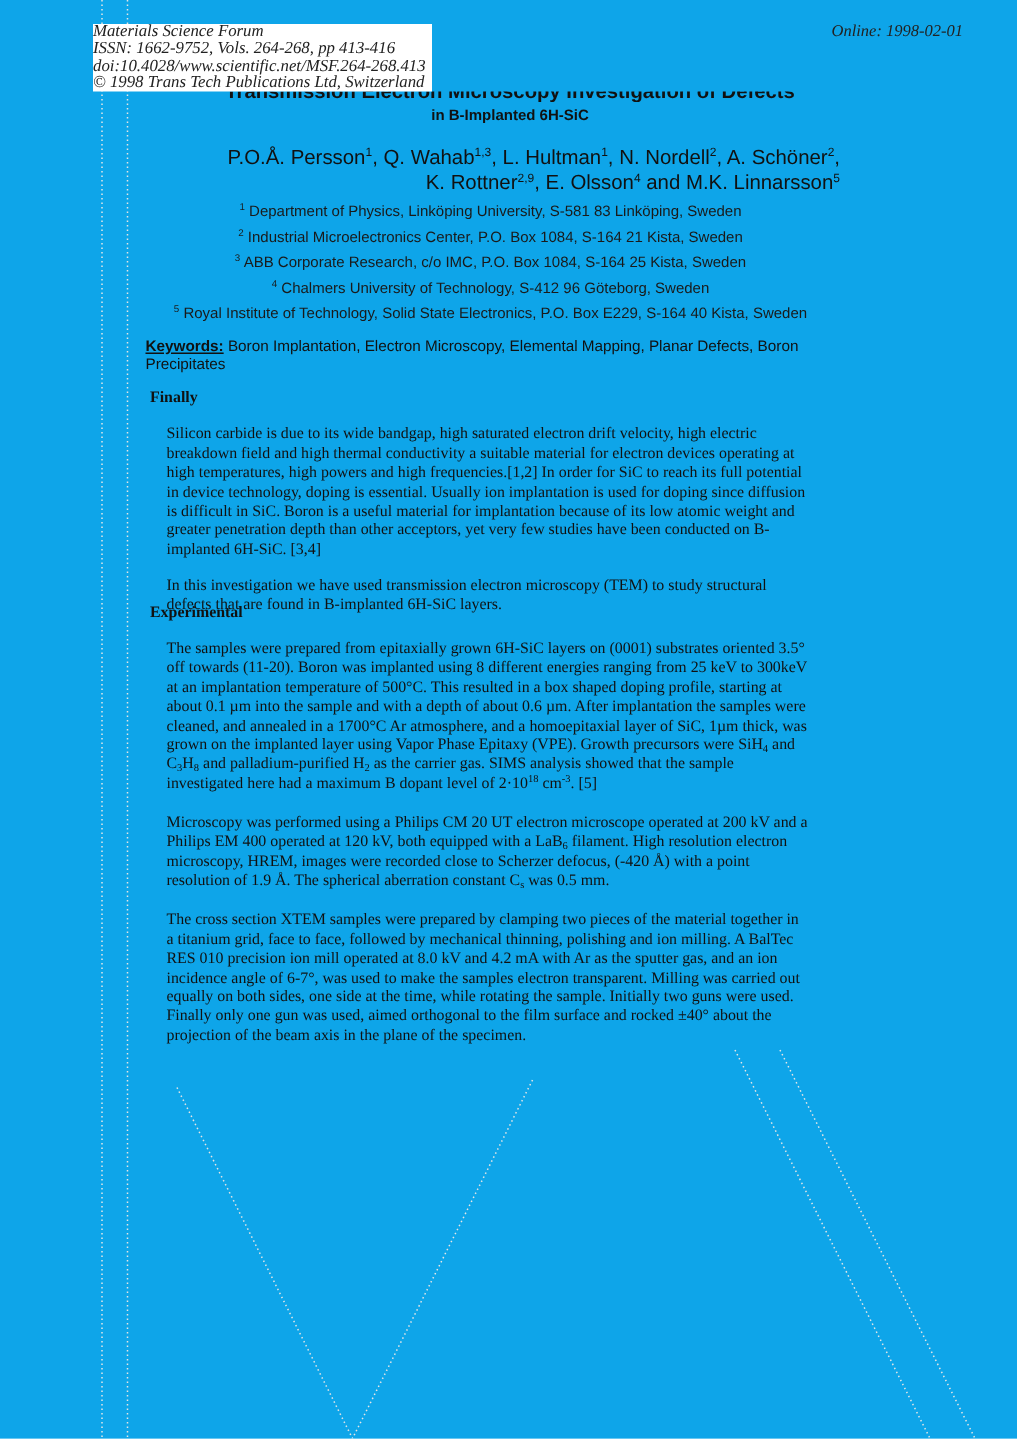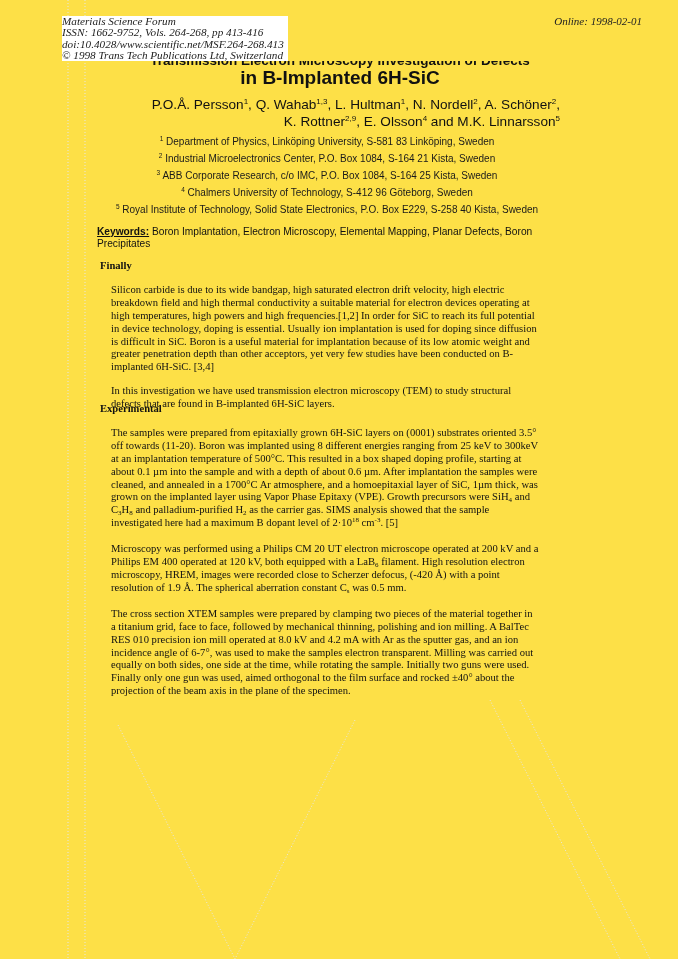--- a/index.html
+++ b/index.html
@@ -1,17 +1,17 @@
 <!DOCTYPE html>
 <html><head>
   <meta charset="utf-8">
   <style>
     html, body { margin: 0; padding: 0; background: #ffffff; }
     body { width: 678px; height: 959px; position: relative; overflow: hidden; color: #111; }
-    .page { position: absolute; left: 0; top: 0; width: 678px; height: 959px; background: #fde047; }
+    .page { position: absolute; left: 0; top: 0; width: 678px; height: 959px; background: #0ea5e9; }
 
     .header-left {
       position: absolute; left: 62px; top: 16px;
       font-family: "Liberation Serif", serif; font-style: italic;
       font-size: 11.2px; line-height: 11.3px; color: #222; z-index: 3;
       background: #fff; padding-right: 4px;
     }
     .header-left div { white-space: nowrap; }
     .header-right {
       position: absolute; right: 36px; top: 16px;
@@ -24,21 +24,21 @@
       overflow: hidden; z-index: 2;
     }
     .title-clip .t1 {
       position: absolute; left: 0; width: 440px; top: -8px;
       text-align: center; font-family: "Liberation Sans", sans-serif;
       font-weight: bold; font-size: 13.5px; white-space: nowrap;
     }
     .title2 {
       position: absolute; left: 120px; top: 70px; width: 440px;
       text-align: center; font-family: "Liberation Sans", sans-serif;
-      font-weight: bold; font-size: 19px; line-height: 16px;
+      font-weight: bold; font-size: 10px; line-height: 16px;
     }
 
     .authors {
       position: absolute; left: 100px; top: 96px; width: 460px;
       text-align: right; font-family: "Liberation Sans", sans-serif;
       font-size: 13.6px; line-height: 17px;
     }
     .authors sup { font-size: 8px; vertical-align: 5px; line-height: 0; }
 
     .affils {
@@ -104,21 +104,21 @@
     <span>K. Rottner</span><sup>2,9</sup><span>, </span>
     <span>E. Olsson</span><sup>4</sup><span> and </span>
     <span>M.K. Linnarsson</span><sup>5</sup>
   </div>
 
   <div class="affils">
     <div><sup>1</sup> <span>Department of Physics, Linköping University, S-581 83 Linköping, Sweden</span></div>
     <div><sup>2</sup> <span>Industrial Microelectronics Center, P.O. Box 1084, S-164 21 Kista, Sweden</span></div>
     <div><sup>3</sup> <span>ABB Corporate Research, c/o IMC, P.O. Box 1084, S-164 25 Kista, Sweden</span></div>
     <div><sup>4</sup> <span>Chalmers University of Technology, S-412 96 Göteborg, Sweden</span></div>
-    <div style="white-space:nowrap;margin-left:-10px;margin-right:-10px;"><sup>5</sup> <span>Royal Institute of Technology, Solid State Electronics, P.O. Box E229, S-258 40 Kista, Sweden</span></div>
+    <div style="white-space:nowrap;margin-left:-10px;margin-right:-10px;"><sup>5</sup> <span>Royal Institute of Technology, Solid State Electronics, P.O. Box E229, S-164 40 Kista, Sweden</span></div>
   </div>
 
   <div class="keywords">
     <span class="kw-label">Keywords:</span><span> Boron Implantation, Electron Microscopy, Elemental Mapping, Planar Defects, Boron Precipitates</span>
   </div>
 
   <div class="body-text" style="top:260px;">
     <div class="heading">Finally</div>
     <p>Silicon carbide is due to its wide bandgap, high saturated electron drift velocity, high electric breakdown field and high thermal conductivity a suitable material for electron devices operating at high temperatures, high powers and high frequencies.[1,2] In order for SiC to reach its full potential in device technology, doping is essential. Usually ion implantation is used for doping since diffusion is difficult in SiC. Boron is a useful material for implantation because of its low atomic weight and greater penetration depth than other acceptors, yet very few studies have been conducted on B-implanted 6H-SiC. [3,4]</p>
     <p>In this investigation we have used transmission electron microscopy (TEM) to study structural defects that are found in B-implanted 6H-SiC layers.</p>

